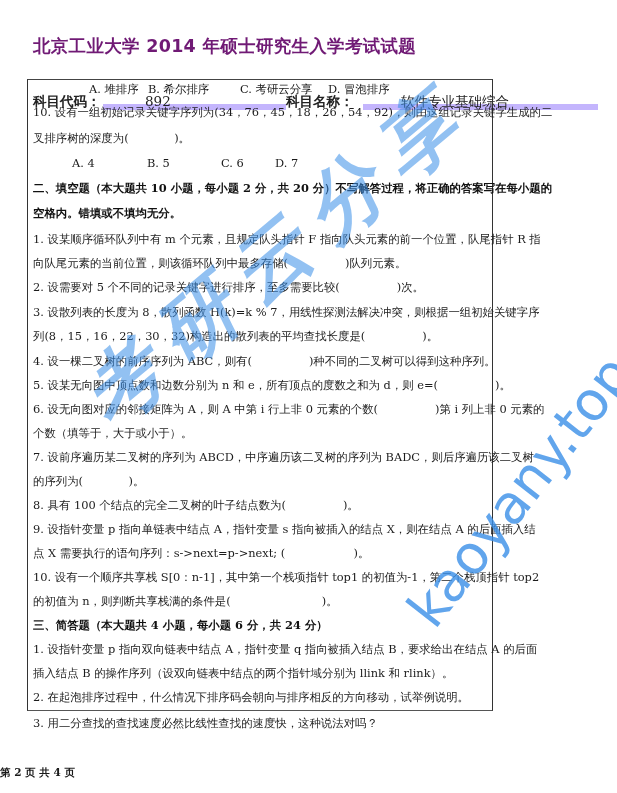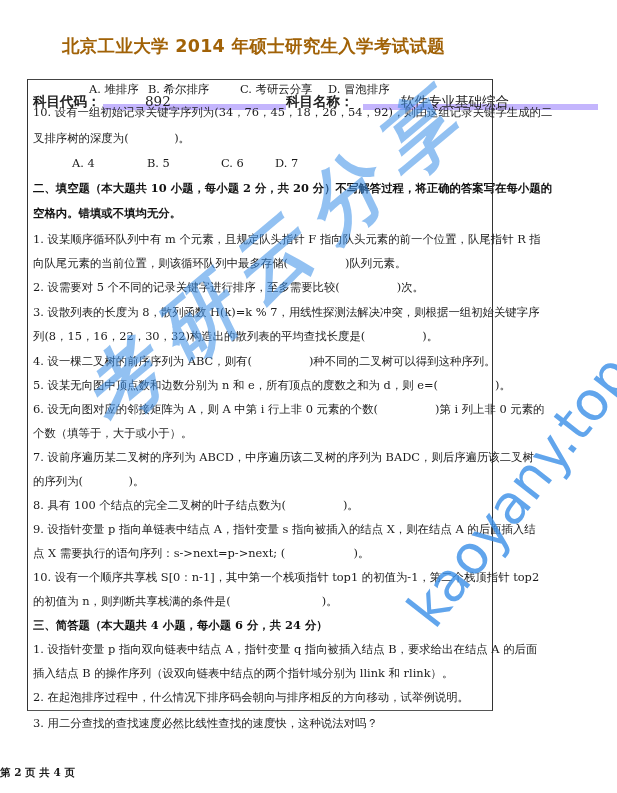--- a/index.html
+++ b/index.html
@@ -2,23 +2,22 @@
 <html><head>
   <meta charset="utf-8">
   <style>
     html, body { margin: 0; padding: 0; }
     body {
       width: 617px; height: 793px; background: #ffffff; position: relative; overflow: hidden;
       font-family: "DejaVu Serif", "Liberation Serif", serif; color: #1a1a1a;
     }
     .title {
       position: absolute; left: 33px; top: 34px; font-size: 17.5px; font-weight: bold;
-      letter-spacing: 0.3px; color: #a16207;
+      letter-spacing: 0.3px; color: #701a75;
       font-family: "DejaVu Sans", "Liberation Sans", sans-serif;
-      margin-left: 29px;
     }
     .meta { position: absolute; top: 63px; left: 33px; width: 560px; height: 20px; font-size: 13.5px;
       font-family: "DejaVu Sans", "Liberation Sans", sans-serif; font-weight: bold; color: #222; margin-top: 30px; }
     .meta .lbl { position: absolute; top: 0; }
     .meta .val { position: absolute; top: 0; border-bottom: 6px solid #c4b5fd; height: 17px; font-weight: normal;
       font-family: "DejaVu Serif", serif; }
     .frame {
       position: absolute; left: 27px; top: 79px; width: 464px; height: 630px;
       border: 1px solid #333; border-top: 1.5px solid #444; border-bottom: 1.5px solid #555;
     }

